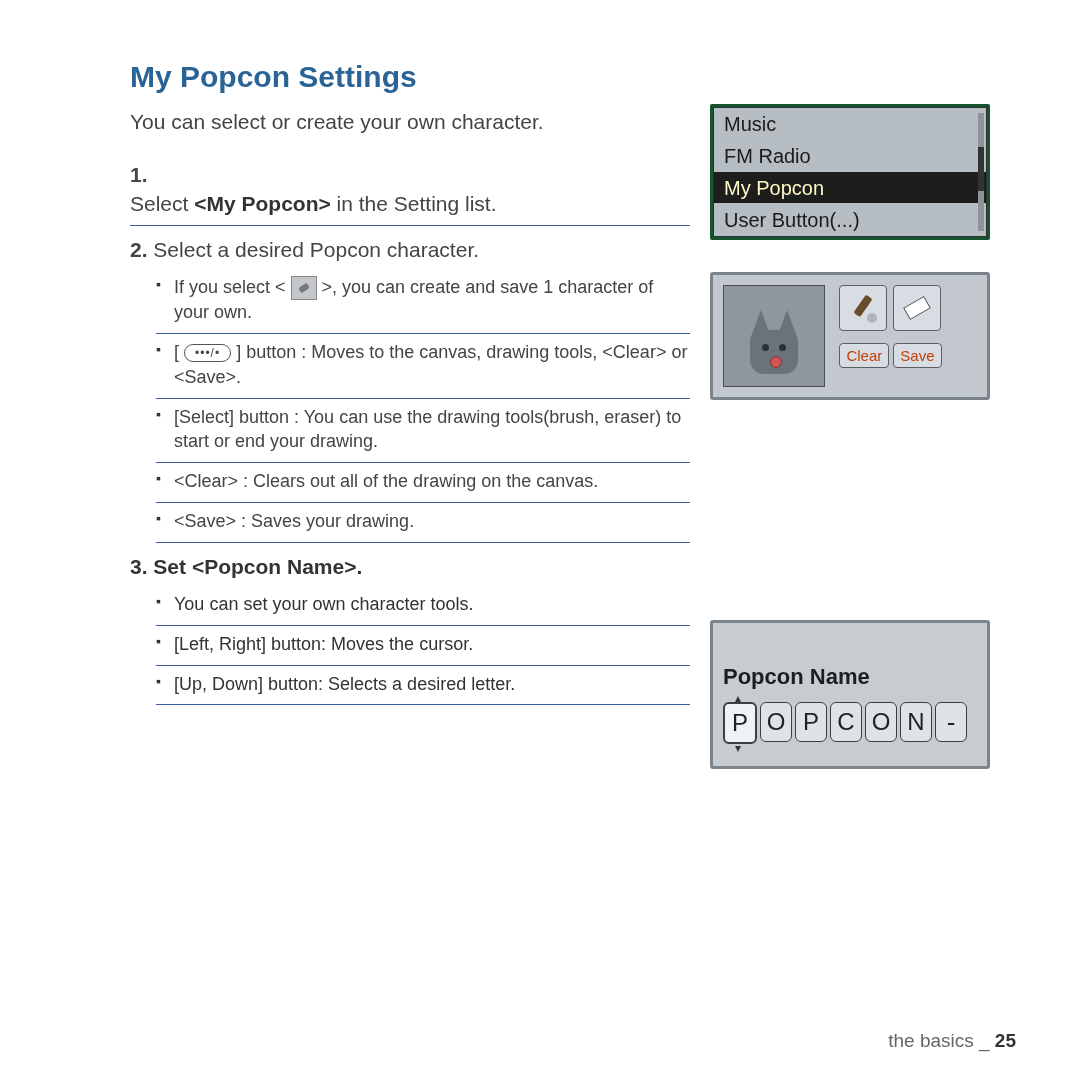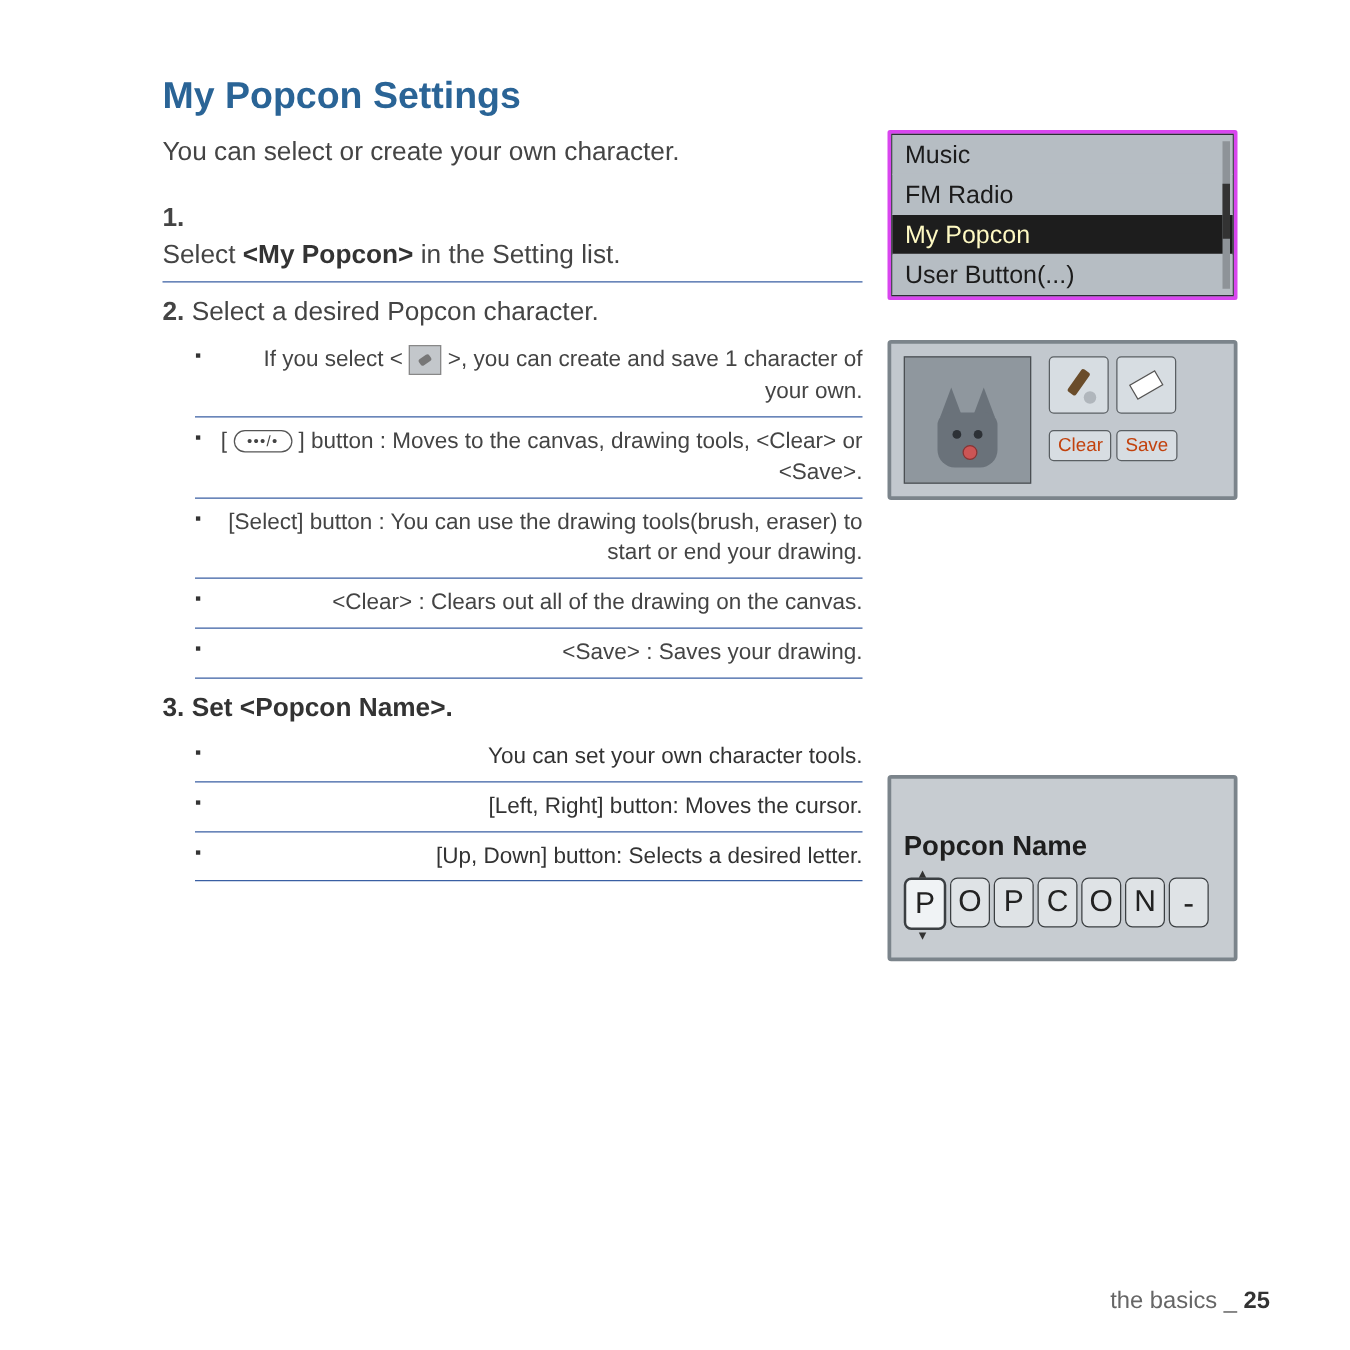--- a/index.html
+++ b/index.html
@@ -66,21 +66,20 @@
   ul.bullets {
     list-style: none;
     padding: 0;
     margin: 4px 0 0 26px;
     font-size: 18px;
   }
   ul.bullets > li {
     border-bottom: 1px solid #3a5fa3;
     padding: 6px 0 8px 18px;
     position: relative;
-    text-align: right;
   }
   ul.bullets > li::before {
     content: "▪";
     position: absolute;
     left: 0;
     top: 6px;
     color: #333;
     font-size: 14px;
   }
   .inline-icon {
@@ -104,21 +103,21 @@
     border-radius:10px;
     padding:0 10px;
     font-size:12px;
     background:#fff;
     vertical-align:middle;
     line-height:16px;
     letter-spacing:1px;
   }
   
   .dev {
-    border: 3px solid #d946ef;
+    border: 3px solid #14532d;
     background: #b9c0c6;
     border-radius: 2px;
     margin-bottom: 32px;
   }
   .dev-inner { border:1px solid #2a2f33; margin:0; }
   .menu-item {
     font-size: 20px;
     padding: 5px 10px 3px 10px;
     color: #1b1b1b;
     background:#b6bdc3;

